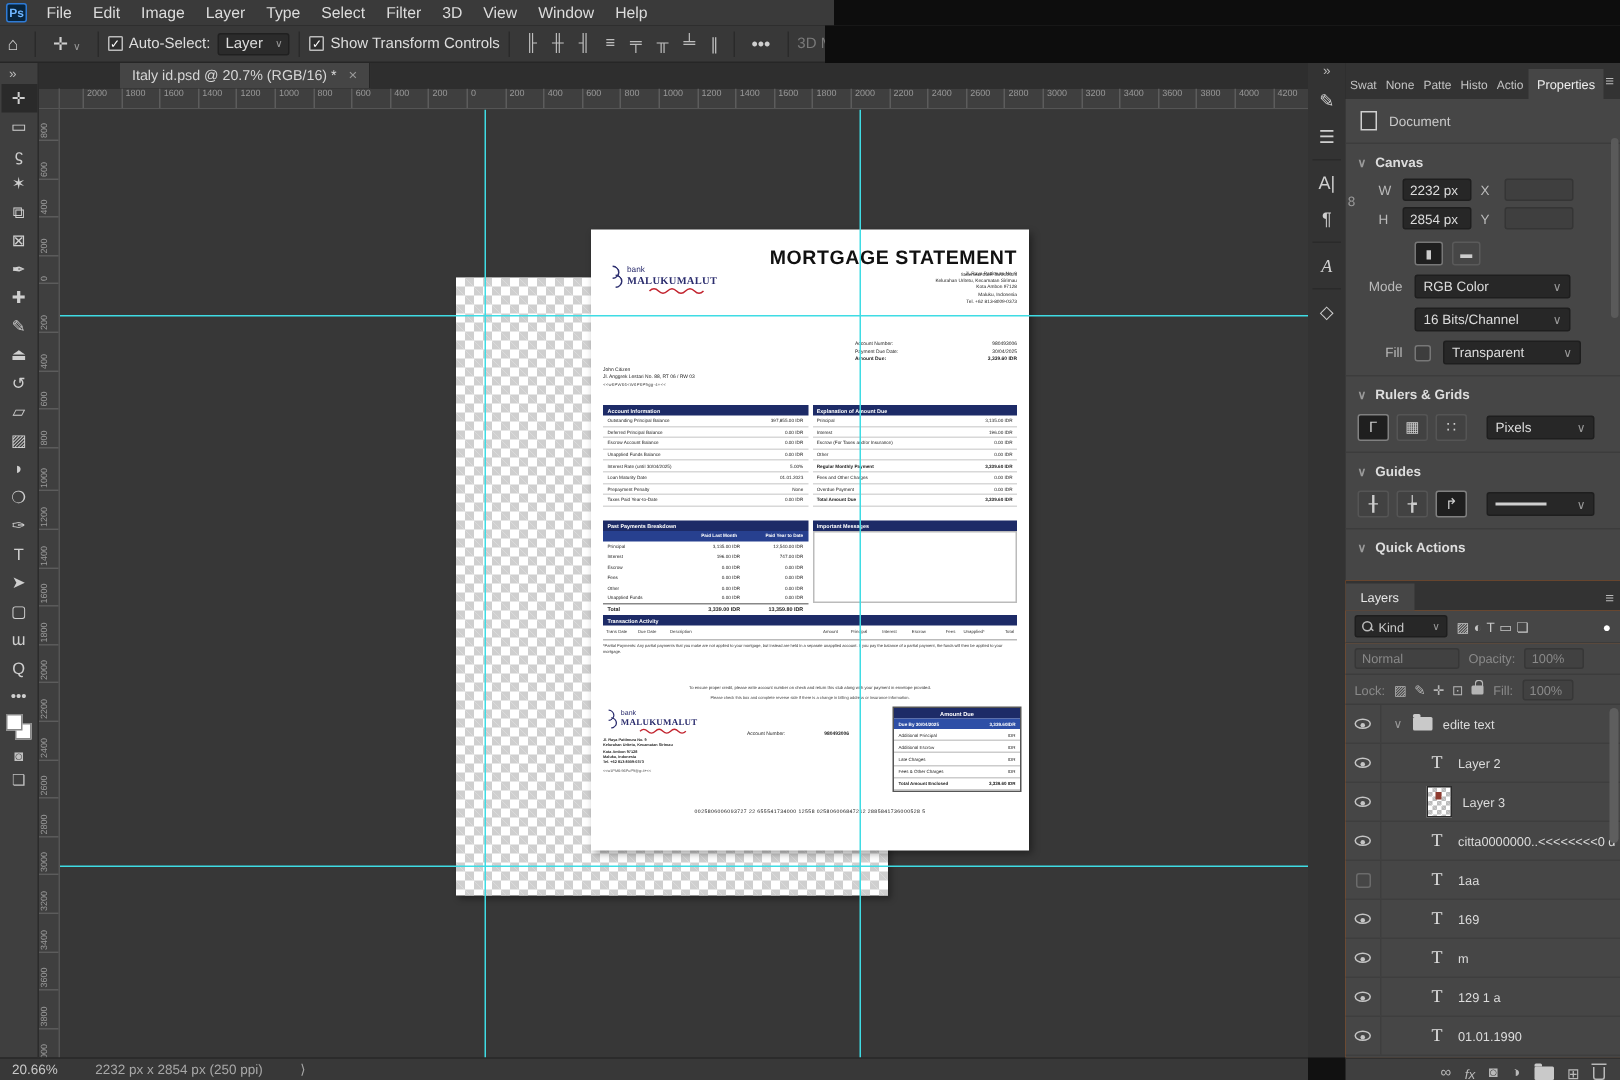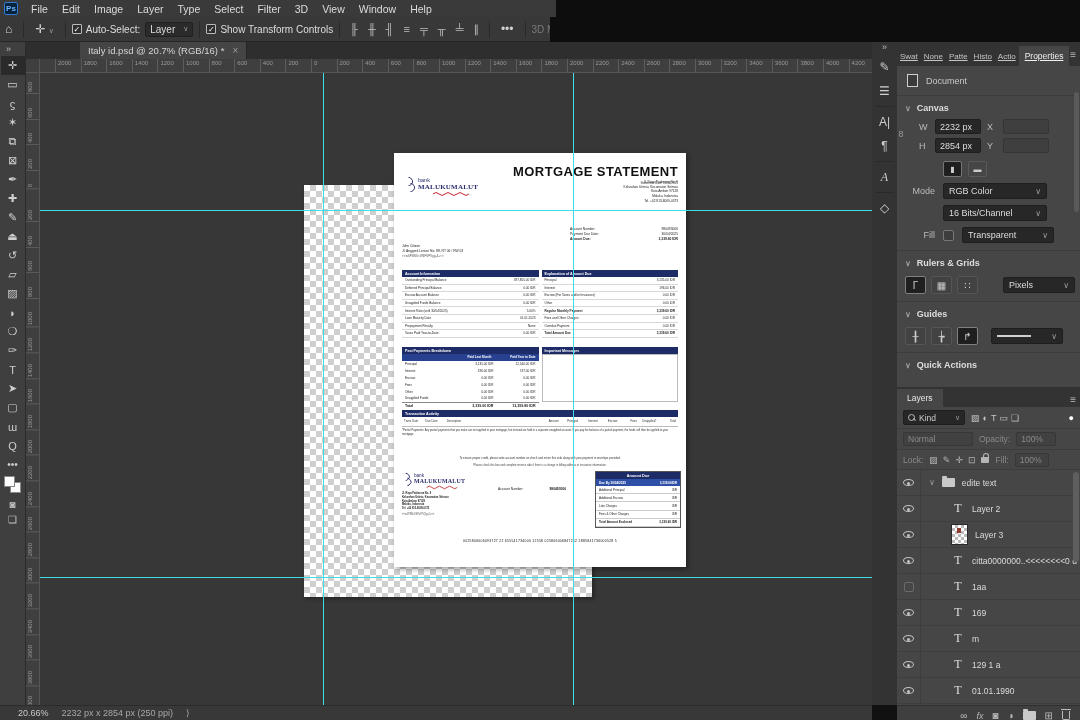--- a/index.html
+++ b/index.html
@@ -131,21 +131,21 @@
   .panelstrip { position:absolute; left:872px; top:42px; width:25px; height:663px; background:#333;
     display:flex; flex-direction:column; align-items:center; }
   .panelstrip .ps-collapse { color:#bbb; font-size:9px; height:13px; }
   .strip-icon { width:25px; height:24px; display:flex; align-items:center; justify-content:center;
     color:#cfcfcf; font-size:12px; }
   .strip-icon.serifA { font-family:"Liberation Serif", serif; font-style:italic; }
   .strip-sep { width:19px; height:1px; background:#2a2a2a; margin:3px 0; }
 
   .panels { position:absolute; left:897px; top:42px; width:183px; height:663px; background:#3a3a3a; }
   .ptabs { display:flex; align-items:flex-end; height:24px; background:#333; font-size:8px; color:#c4c4c4; position:relative;}
-  .ptab { padding:5px 3px; white-space:nowrap; overflow:hidden;text-decoration:underline; }
+  .ptab { padding:5px 3px; white-space:nowrap; overflow:hidden; }
   .ptab.active { background:#464646; color:#efefef; padding:5px 6px; font-size:8.5px; }
   .pmenu { position:absolute; right:4px; top:7px; color:#bbb; font-size:10px; }
 
   .props { background:#464646; height:321px; position:relative; color:#c9c9c9; font-size:9px; }
   .doc-row { display:flex; align-items:center; gap:8px; padding:8px 10px; border-bottom:1px solid #3c3c3c;}
   .page-icon { width:11px; height:13px; border:1px solid #cfcfcf; background:#3a3a3a; }
   .sect-hd { display:flex; align-items:center; gap:6px; padding:7px 8px 4px 8px; color:#ddd; font-weight:bold; }
   .chev { color:#9a9a9a; font-size:8px; }
   .wh-grid { display:flex; padding:2px 8px 2px 14px; gap:6px; align-items:center; }
   .fld-lab { width:10px; color:#bbb; }
@@ -213,21 +213,21 @@
   .lbottom span { color:#b9b9b9; font-size:10px; }
   .lbottom .fx { font-style:italic; font-size:9px; }
   .trash { position:relative; width:8px; height:9px; border:1px solid #b9b9b9; border-top:none; border-radius:0 0 2px 2px;}
   .trash::before { content:""; position:absolute; left:-2px; top:-2px; width:10px; height:1px; background:#b9b9b9;}
   .lock-ic { position:relative; width:8px; height:6px; background:#b5b5b5; border-radius:1px; margin-top:4px;}
   .lock-ic::before { content:""; position:absolute; left:1.5px; top:-4px; width:4px; height:4px;
     border:1px solid #b5b5b5; border-bottom:none; border-radius:3px 3px 0 0;}
 
   
   .statusbar { position:absolute; left:0; top:705px; width:872px; height:15px; background:#383838;
-    display:flex; align-items:center; gap:13px; color:#a8a8a8; font-size:9px; padding-left:18px;
+    display:flex; align-items:center; gap:25px; color:#a8a8a8; font-size:9px; padding-left:8px;
     border-top:1px solid #2b2b2b;}
   .statusbar .zoomfld { color:#c9c9c9; }
 </style>
 </head>
 <body>
 
 <div id="app">
 
   <div class="menubar">
     <div class="menubar-left">
@@ -748,21 +748,21 @@
       <div class="sect-hd" style="border-top:1px solid #3c3c3c;margin-top:5px;">
         <span class="chev">∨</span>
           <span>Rulers &amp; Grids</span>
       </div>
       <div class="rg-row">
         <span id="rg-icons" style="display:flex;gap:5px;">
             <span class="icon-btn active">Γ</span>
             <span class="icon-btn">▦</span>
             <span class="icon-btn">∷</span>
           </span>
-        <span class="sel" style="width:72px;margin-left:20px;text-align:right;">
+        <span class="sel" style="width:72px;margin-left:8px;text-align:right;">
           <span>Pixels</span>
             <span class="cv">∨</span>
         </span>
       </div>
 
       <div class="sect-hd" style="border-top:1px solid #3c3c3c;margin-top:3px;">
         <span class="chev">∨</span>
           <span>Guides</span>
       </div>
       <div class="rg-row">

